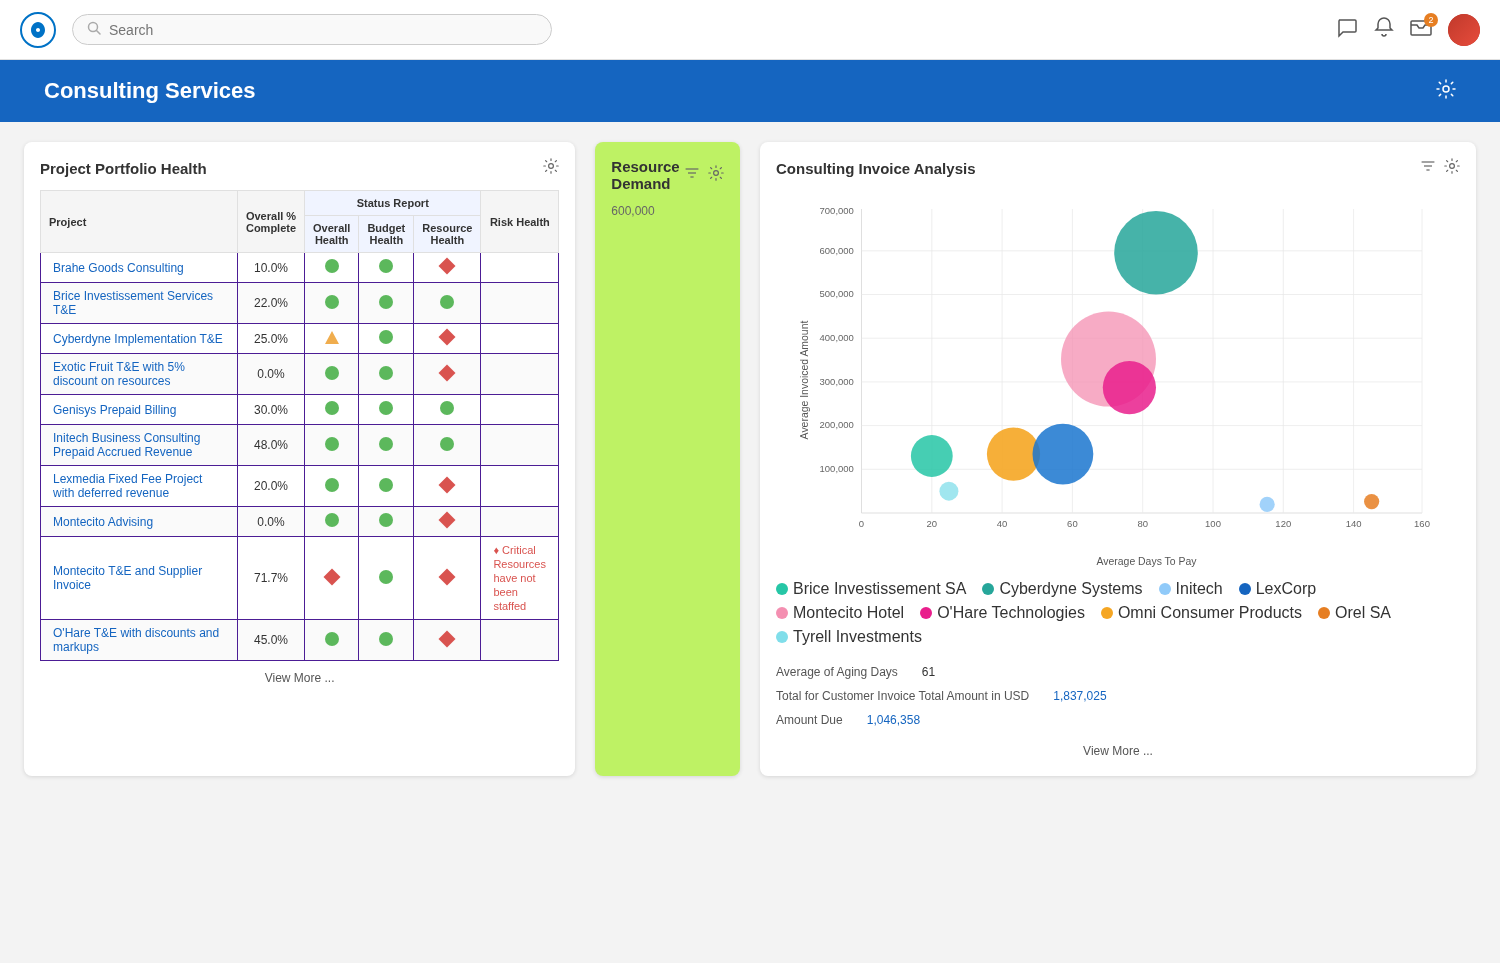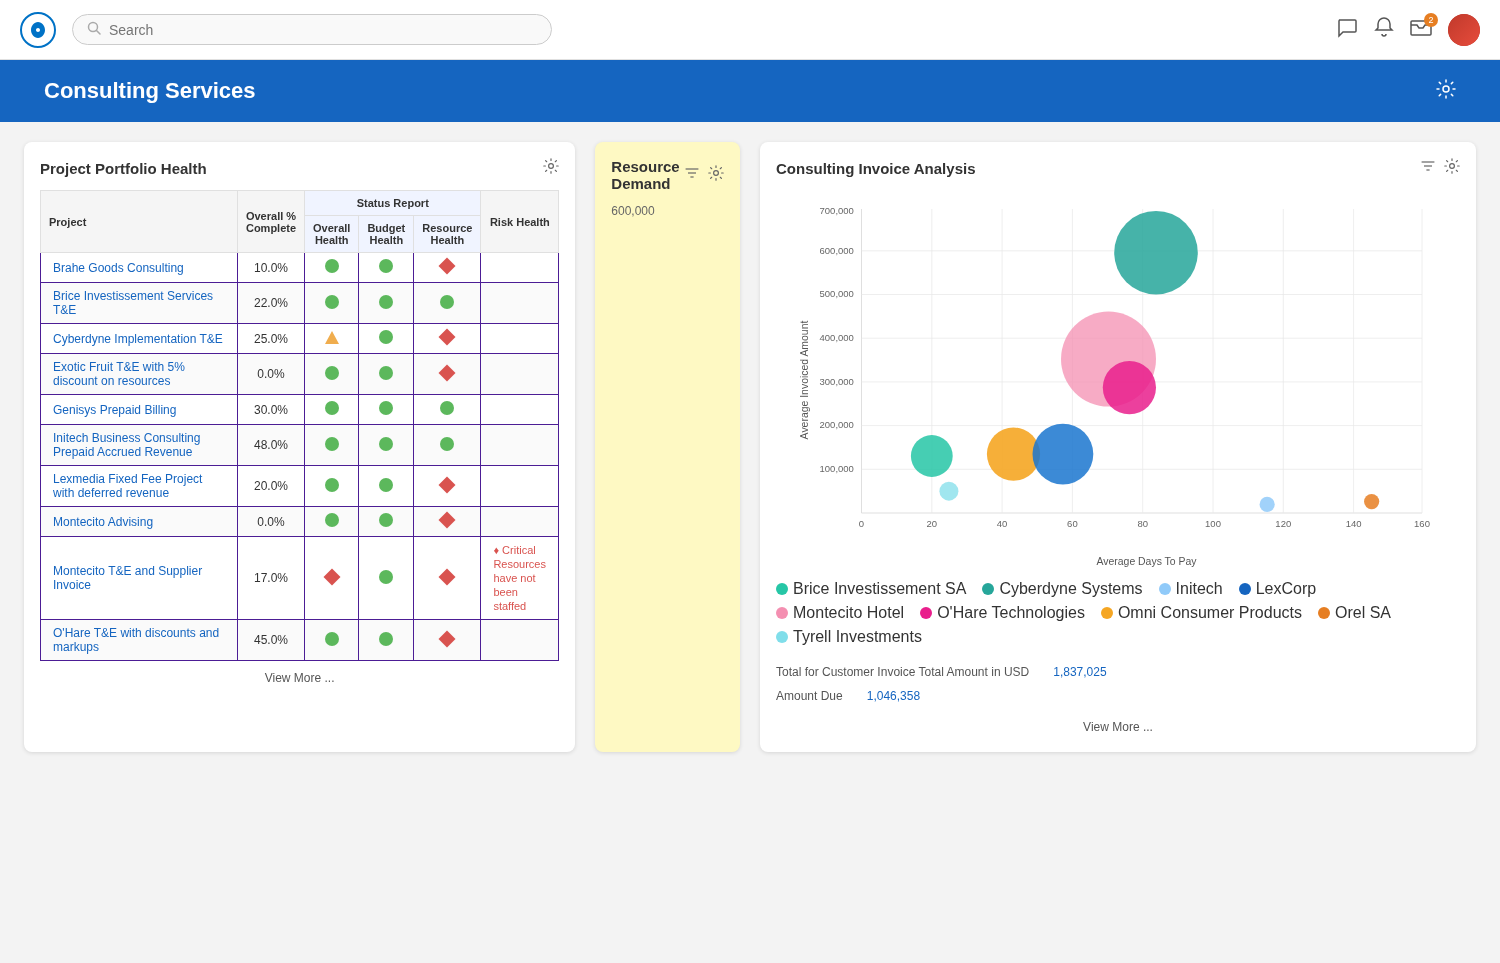--- a/index.html
+++ b/index.html
@@ -124,21 +124,21 @@
     .legend-dot { width: 12px; height: 12px; border-radius: 50%; }
 
     
     .chart-stats { margin-top: 14px; font-size: 12px; color: #444; line-height: 2; }
     .stat-row { display: flex; gap: 8px; }
     .stat-label { color: #555; }
     .stat-value { color: #1565c0; font-weight: 500; }
 
     
     .bottom-card {
-      background: #fef9c3;
+      background: #bef264;
       border-radius: 8px;
       box-shadow: 0 1px 4px rgba(0,0,0,0.12);
       margin-top: 0;
     }
 
     
     .th-group { font-size: 11px; }
 
     .left-panel { display: flex; flex-direction: row; gap: 20px; }
   </style>
@@ -288,21 +288,21 @@
             <tr>
     <td class="project-name">Montecito Advising</td>
     <td class="pct">0.0%</td>
     <td class="indicator"><span class="dot dot-green"></span></td>
     <td class="indicator"><span class="dot dot-green"></span></td>
     <td class="indicator"><span class="diamond"></span></td>
     <td></td>
   </tr>
             <tr>
     <td class="project-name">Montecito T&amp;E and Supplier Invoice</td>
-    <td class="pct">17.0%</td>
+    <td class="pct">71.7%</td>
     <td class="indicator"><span class="diamond"></span></td>
     <td class="indicator"><span class="dot dot-green"></span></td>
     <td class="indicator"><span class="diamond"></span></td>
     <td><span class="risk-text">♦ Critical Resources have not been staffed</span></td>
   </tr>
             <tr>
     <td class="project-name">O'Hare T&amp;E with discounts and markups</td>
     <td class="pct">45.0%</td>
     <td class="indicator"><span class="dot dot-green"></span></td>
     <td class="indicator"><span class="dot dot-green"></span></td>
@@ -455,20 +455,25 @@
           <span>Orel SA</span>
         </div>
         <div class="legend-item">
           <span class="legend-dot" style="background:#80deea"></span>
           <span>Tyrell Investments</span>
         </div>
       </div>
 
     <div class="chart-stats">
       <div class="stat-row">
+        <span class="stat-label">Average of Aging Days</span>
+        <span style="width:8px;display:inline-block;"></span>
+        <span class="stat-value" style="color:#333;">61</span>
+      </div>
+      <div class="stat-row">
         <span class="stat-label">Total for Customer Invoice Total Amount in USD</span>
         <span style="width:8px;display:inline-block;"></span>
         <span class="stat-value">1,837,025</span>
       </div>
       <div class="stat-row">
         <span class="stat-label">Amount Due</span>
         <span style="width:8px;display:inline-block;"></span>
         <span class="stat-value">1,046,358</span>
       </div>
     </div>

